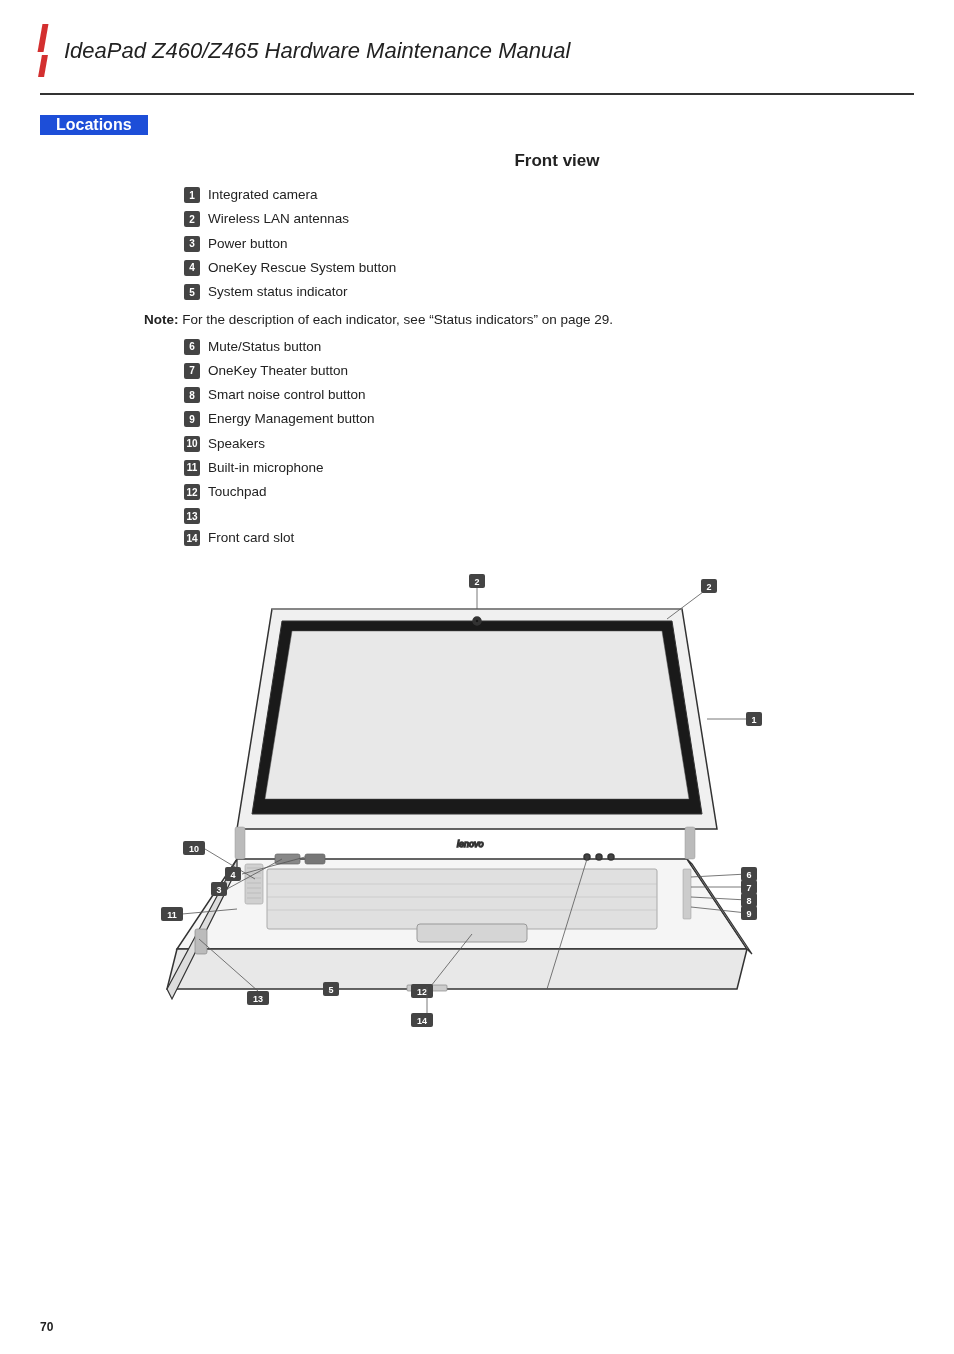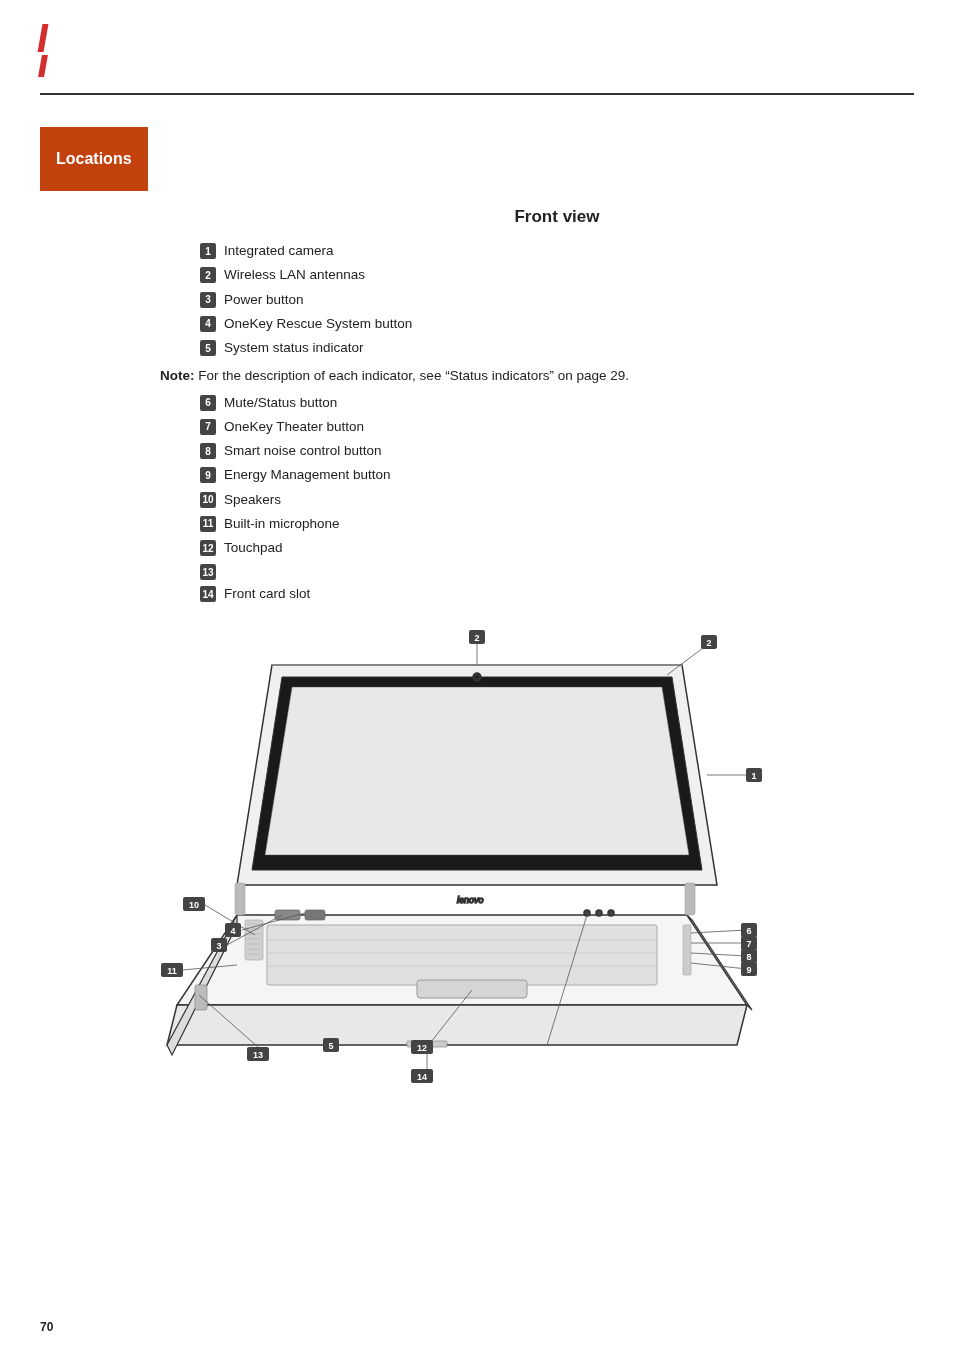--- a/index.html
+++ b/index.html
@@ -51,31 +51,31 @@
       color: #222;
     }
 
     .divider {
       height: 2px;
       background: #333;
       margin: 0 40px;
     }
 
     .section-header {
-      background: #c2410c;
+      background: #1d4ed8;
       color: #fff;
       font-size: 16px;
       font-weight: bold;
-      padding: 23px 16px;
+      padding: 1px 16px;
       display: inline-block;
-      margin: 32px 40px 16px 40px;
+      margin: 20px 40px 16px 40px;
     }
 
     .content {
-      padding: 0 40px;
+      padding: 0 24px;
     }
 
     .front-view-title {
       font-size: 17px;
       font-weight: bold;
       text-align: center;
       margin-bottom: 14px;
       margin-left: 160px;
     }
 
@@ -151,20 +151,21 @@
 
 
 
 
 <div class="header">
   <div class="header-logo">
     <div class="logo-bars">
       <div class="logo-bar"></div>
       <div class="logo-bar"></div>
     </div>
+    <span class="header-title">IdeaPad Z460/Z465 Hardware Maintenance Manual</span>
   </div>
 </div>
 
 <div class="divider"></div>
 
 
 <div class="section-header">Locations</div>
 
 <div class="content">
 

